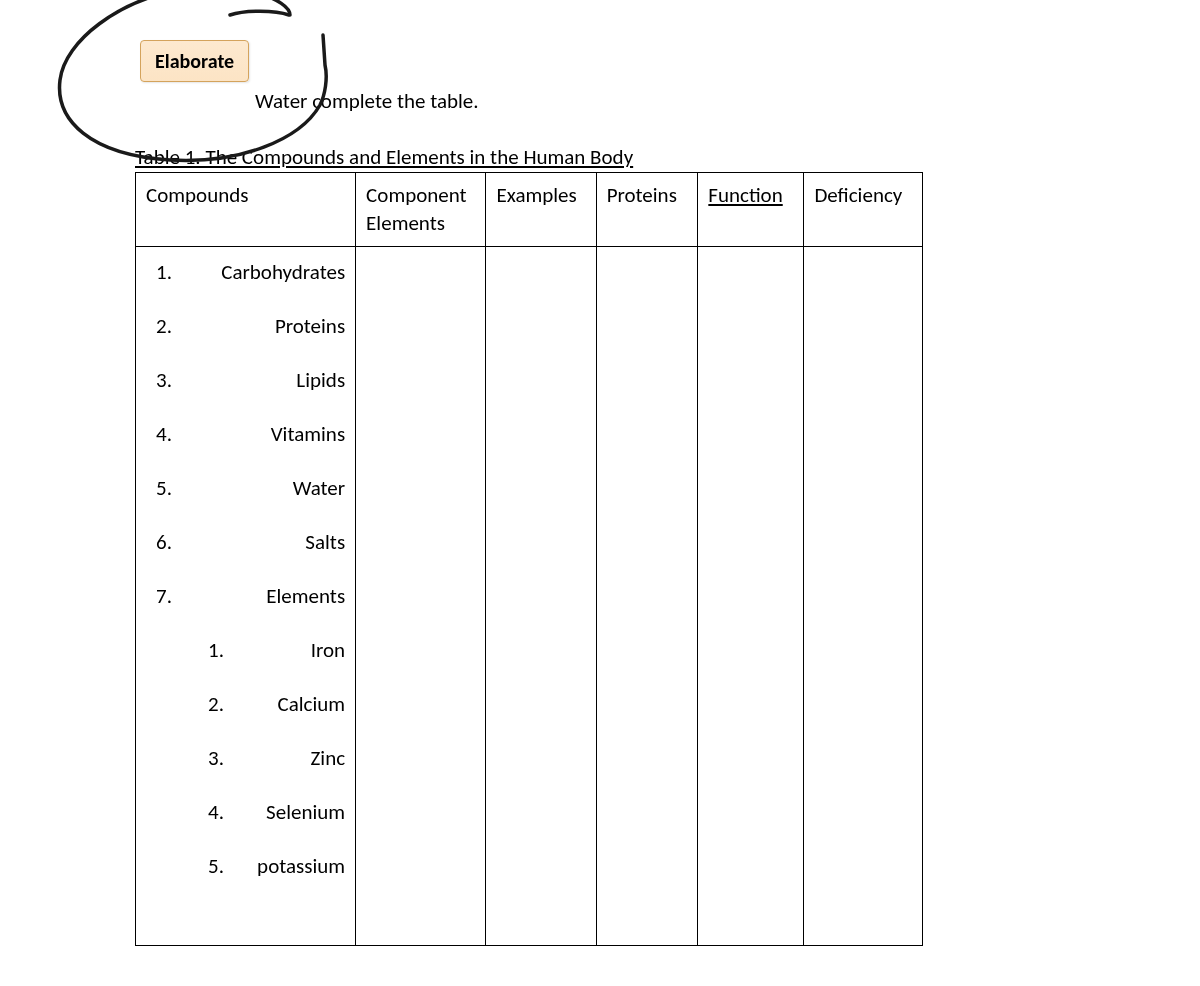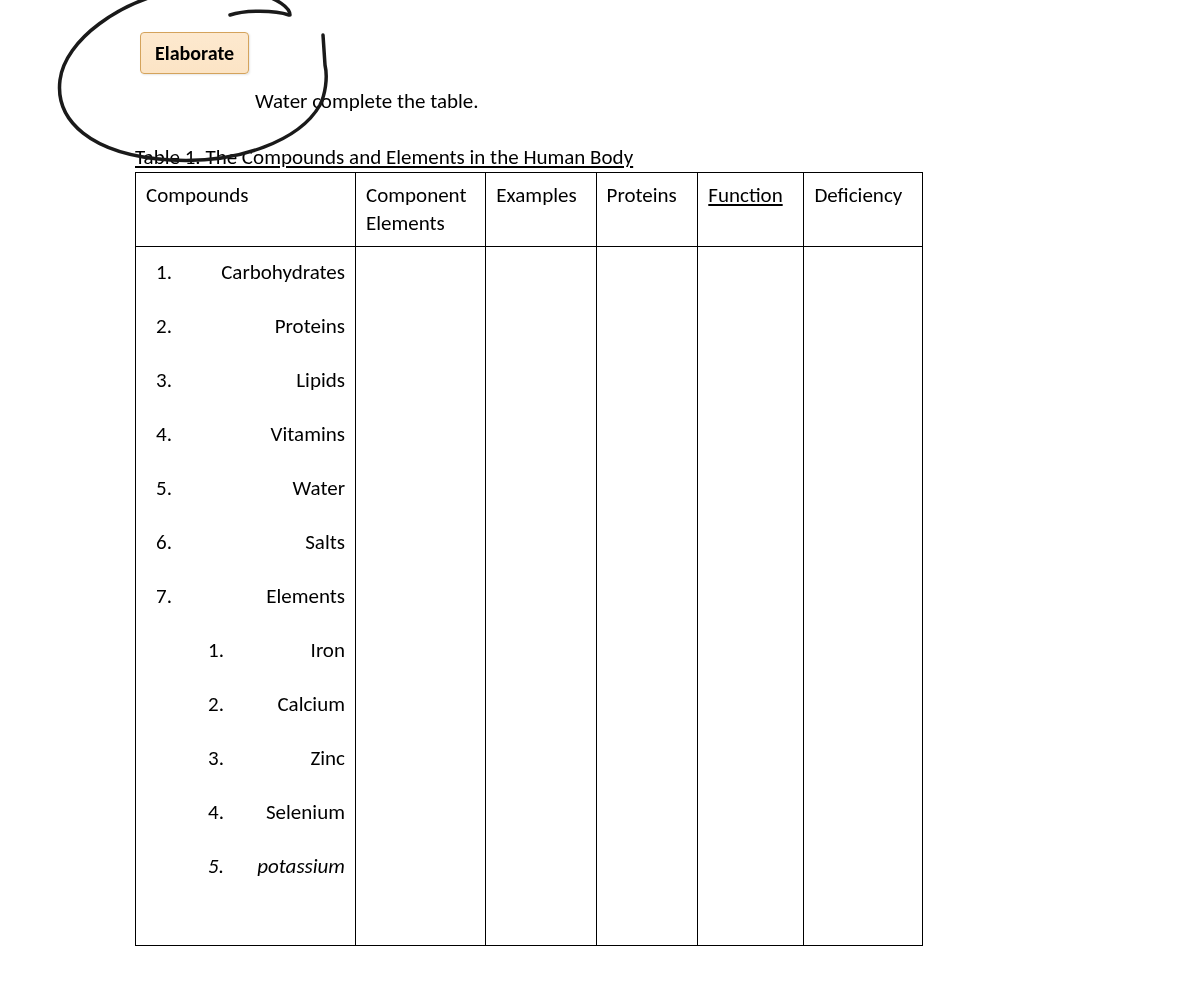--- a/index.html
+++ b/index.html
@@ -11,21 +11,21 @@
       font-family: Calibri, Arial, sans-serif;
       background: #ffffff;
       width: 1200px;
       height: 986px;
       position: relative;
       color: #000;
     }
     .elaborate-badge {
       position: absolute;
       left: 140px;
-      top: 32px;
+      top: 40px;
       background: linear-gradient(to bottom, #fde9cf, #fce4c5);
       border: 1.5px solid #d4a35c;
       border-radius: 4px;
       padding: 8px 14px;
       font-weight: bold;
       font-size: 20px;
       box-shadow: 1px 1px 2px rgba(0,0,0,0.1);
       z-index: 2;
     }
     .circle-svg {
@@ -98,21 +98,20 @@
       list-style: none;
       padding-left: 52px;
       margin-top: 28px;
     }
     .sub-list > li {
       margin-bottom: 28px;
       position: relative;
     }
     .sub-list > li:last-child {
       margin-bottom: 16px;
-      font-style: italic;
     }
     .sub-list > li::before {
       content: attr(data-num) ".";
       position: absolute;
       left: -30px;
       width: 26px;
       text-align: right;
     }
   </style>
 </head>

